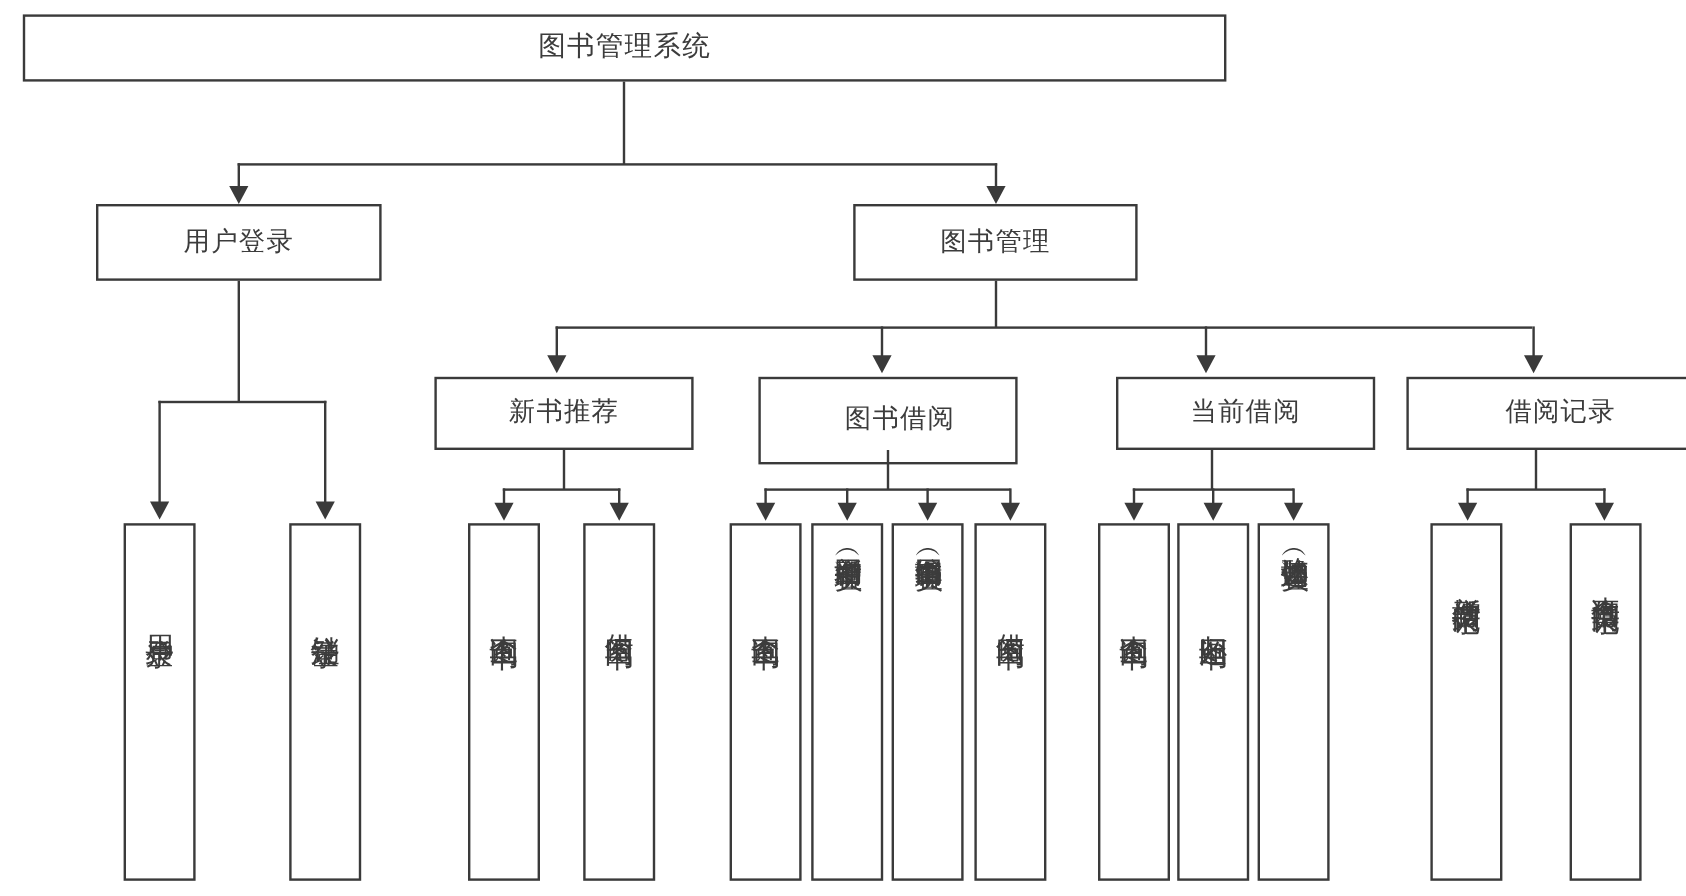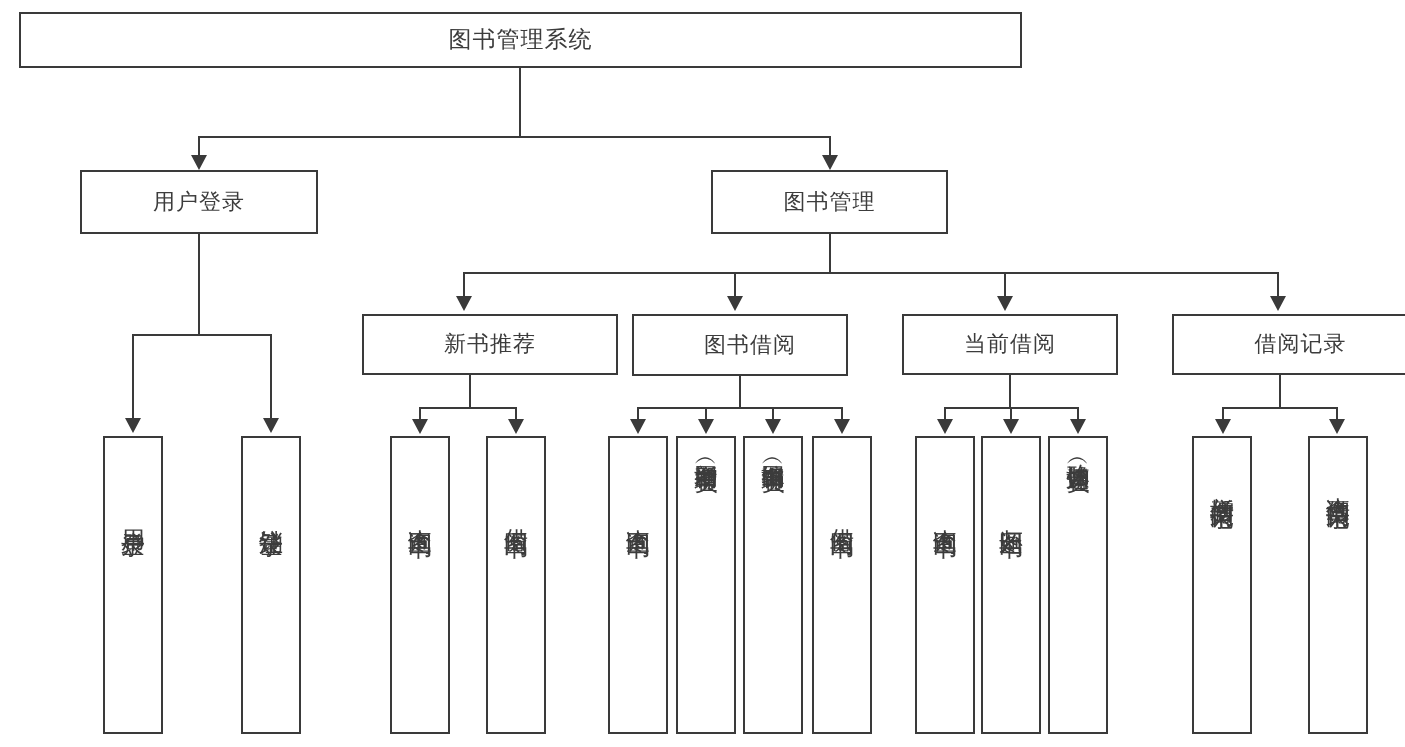--- a/index.html
+++ b/index.html
@@ -90,27 +90,27 @@
   <div class="ln hln" style="left:463px;top:272px;width:814px;"></div>
   <div class="ln vln" style="left:463px;top:272px;height:26px;"></div>
   <div class="arrow" style="left:456px;top:296px;"></div>
   <div class="ln vln" style="left:734px;top:272px;height:26px;"></div>
   <div class="arrow" style="left:727px;top:296px;"></div>
   <div class="ln vln" style="left:1004px;top:272px;height:26px;"></div>
   <div class="arrow" style="left:997px;top:296px;"></div>
   <div class="ln vln" style="left:1277px;top:272px;height:26px;"></div>
   <div class="arrow" style="left:1270px;top:296px;"></div>
 
-  <div class="node h" style="left:362px;top:314px;width:256px;height:61px;">
+  <div class="node h" style="left:362px;top:314px;width:216px;height:61px;">
     <span class="lbl">新书推荐</span>
   </div>
-  <div class="node h" style="left:632px;top:314px;width:216px;height:62px;padding-left:20px;">
+  <div class="node h" style="left:632px;top:314px;width:216px;height:73px;padding-left:20px;">
     <span class="lbl">图书借阅</span>
   </div>
-  <div class="node h" style="left:902px;top:314px;width:216px;height:61px;">
+  <div class="node h" style="left:930px;top:314px;width:216px;height:61px;">
     <span class="lbl">当前借阅</span>
   </div>
   <div class="node h" style="left:1172px;top:314px;width:257px;height:61px;">
     <span class="lbl">借阅记录</span>
   </div>
 
   <div class="ln vln" style="left:469px;top:375px;height:33px;"></div>
   <div class="ln hln" style="left:419px;top:407px;width:98px;"></div>
   <div class="ln vln" style="left:419px;top:407px;height:14px;"></div>
   <div class="arrow" style="left:412px;top:419px;"></div>

